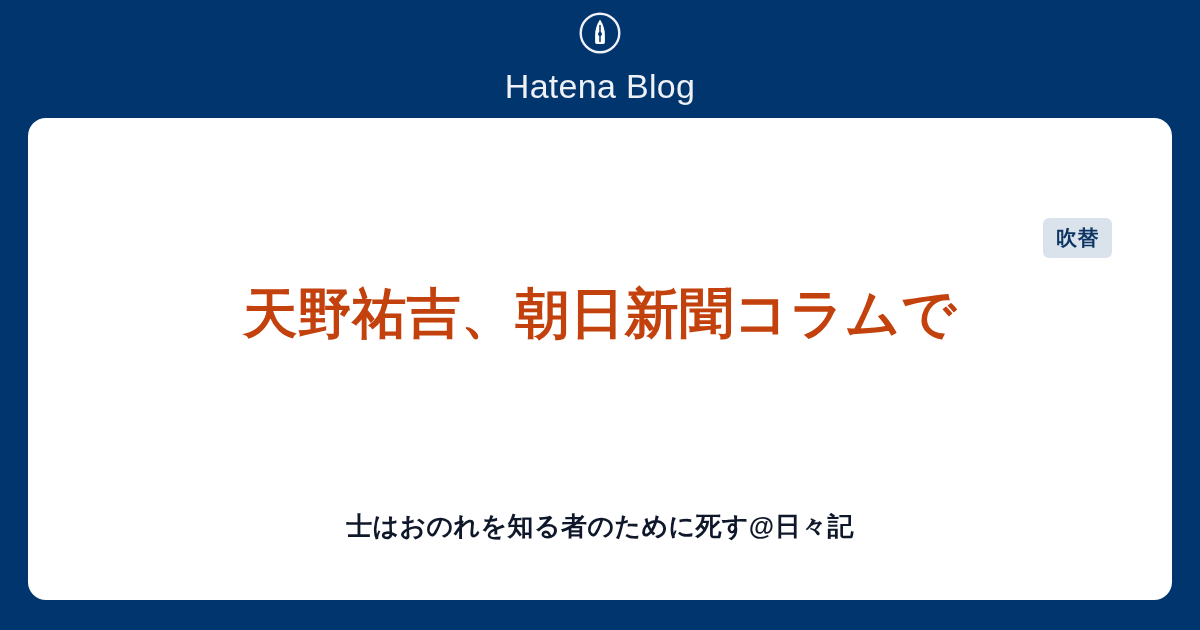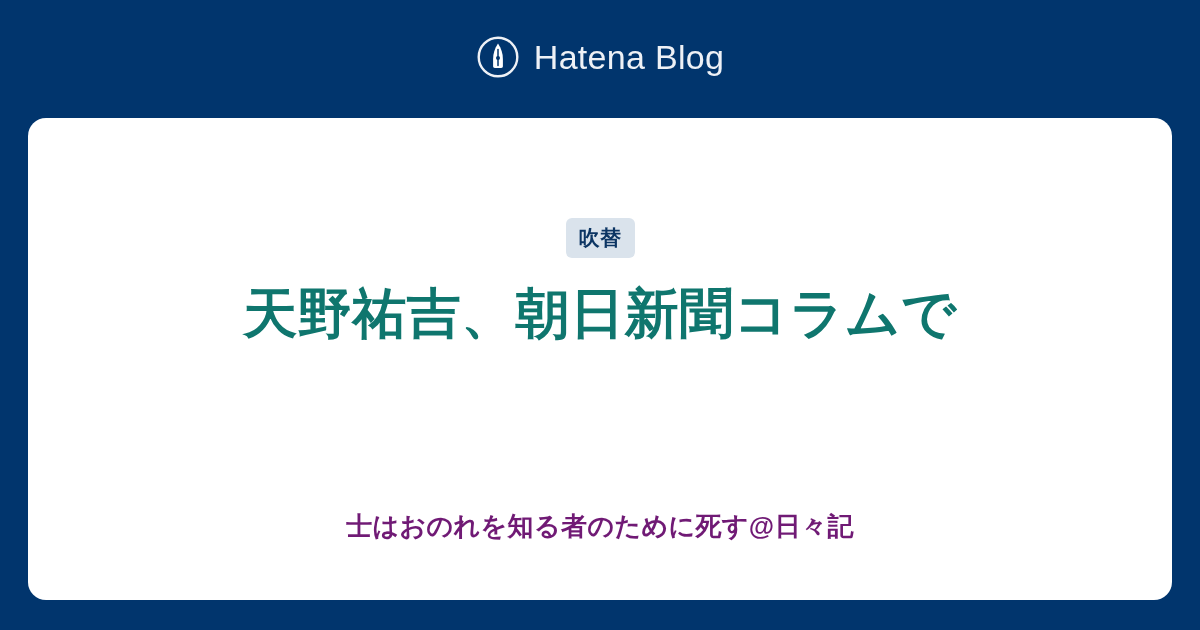--- a/index.html
+++ b/index.html
@@ -29,20 +29,21 @@
 
   
   .brand-bar {
     height: 118px;
     width: 100%;
     display: flex;
     align-items: center;
     justify-content: center;
     gap: 14px;
     padding-bottom: 4px;
+    flex-direction: column;
   }
 
   .brand-logo-icon {
     width: 44px;
     height: 44px;
     flex: 0 0 44px;
     display: block;
   }
 
   .brand-name {
@@ -67,55 +68,55 @@
     flex-direction: column;
     align-items: center;
     justify-content: flex-start;
     padding: 0 60px;
     overflow: hidden;
   }
 
   .category-row {
     margin-top: 100px;
     display: flex;
-    justify-content: center;
+    justify-content: flex-end;
     width: 100%;
   }
 
   .category-badge {
     display: inline-block;
     background: #dae3ec;
     color: #0c3563;
     font-size: 21px;
     font-weight: 700;
     line-height: 1;
     padding: 9px 13px 10px;
     border-radius: 6px;
     letter-spacing: 0.5px;
   }
 
   .entry-title {
     margin-top: 22px;
     width: 100%;
     text-align: center;
-    color: #0f766e;
+    color: #c2410c;
     font-size: 54px;
     font-weight: 700;
     line-height: 1.24;
     letter-spacing: 0.5px;
     word-break: break-word;
   }
 
   .blog-name {
     position: absolute;
     left: 0;
     right: 0;
     top: 392px;
     text-align: center;
-    color: #701a75;
+    color: #0f172a;
     font-size: 26px;
     font-weight: 700;
     line-height: 1.3;
     letter-spacing: 0.4px;
     padding: 0 50px;
   }
 </style>
 </head>
 <body>
 

